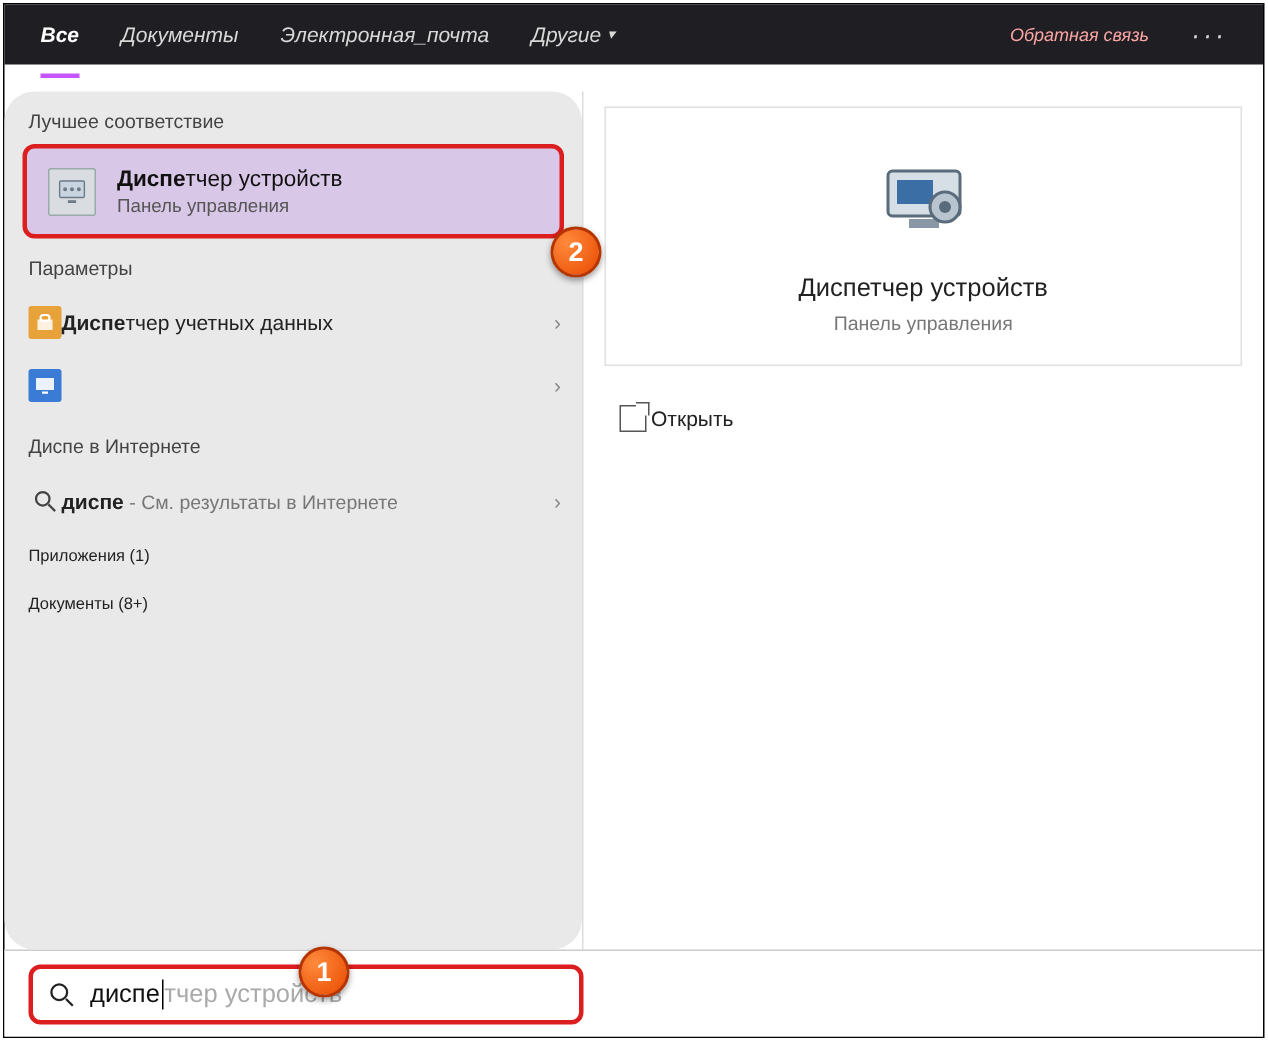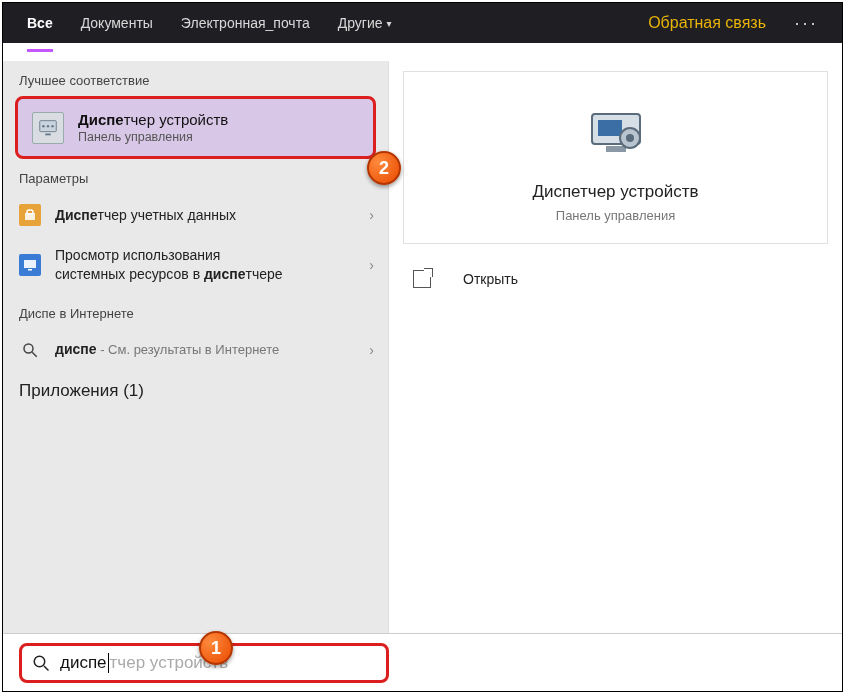--- a/index.html
+++ b/index.html
@@ -1,56 +1,56 @@
 <!DOCTYPE html>
 <html><head>
 <meta charset="utf-8">
 <style>
   * { box-sizing: border-box; margin: 0; padding: 0; font-family: "Segoe UI", Arial, sans-serif; }
   body { width: 845px; height: 694px; background: #fff; overflow: hidden; position: relative; }
   .frame { position:absolute; left:2px; top:2px; width:841px; height:690px; border:1px solid #000; background:#fff; }
 
   
-  .topbar { position:absolute; left:0; top:0; width:100%; height:40px; background:#1f1f23; display:flex; align-items:center; padding:0 10px; }
+  .topbar { position:absolute; left:0; top:0; width:100%; height:40px; background:#1f1f23; display:flex; align-items:center; padding:0 10px;font-style:italic; }
   .tab { color:#d8d8d8; font-size:14px; padding:0 14px; height:58px; display:flex; align-items:center; cursor:pointer; position:relative; }
   .tab.active { color:#fff; font-weight:600; }
   .tab.active::after { content:""; position:absolute; left:14px; right:14px; bottom:0; height:3px; background:#c556ff; }
   .tab .chev { margin-left:4px; font-size:10px; }
   .spacer { flex:1; }
-  .feedback { color:#eab308; font-size:16px; padding:0 14px; cursor:pointer; }
+  .feedback { color:#fca5a5; font-size:12px; padding:0 14px; cursor:pointer; }
   .more-dots { color:#d8d8d8; font-size:18px; padding:0 14px; cursor:pointer; letter-spacing:2px; }
 
   
-  .left-panel { position:absolute; left:0; top:58px; width:385px; bottom:58px; background:#e9e9e9; overflow:hidden; }
+  .left-panel { position:absolute; left:0; top:58px; width:385px; bottom:58px; background:#e9e9e9; overflow:hidden;border-radius:20px; }
   .section-label { font-size:13px; color:#444; padding:12px 16px 8px; }
   .best-match { margin:0 12px; padding:12px 14px; background:#d9c7e8; border:3px solid #dc1e1e; border-radius:8px; display:flex; align-items:center; gap:14px; cursor:pointer; position:relative; }
   .bm-icon { width:32px; height:32px; background:#d9dde2; border:1px solid #9aa; border-radius:2px; display:flex; align-items:center; justify-content:center; }
   .bm-icon svg { width:22px; height:22px; }
   .bm-text .title { font-size:15px; color:#111; }
   .bm-text .title b { font-weight:700; }
   .bm-text .sub { font-size:12.5px; color:#555; margin-top:2px; }
 
-  .row-item { display:flex; align-items:center; padding:10px 16px; gap:14px; cursor:pointer; position:relative; }
+  .row-item { display:flex; align-items:center; padding:10px 16px; cursor:pointer; position:relative; }
   .row-icon { width:22px; height:22px; display:flex; align-items:center; justify-content:center; flex:none; }
   .row-icon.credential { background:#e8a23a; border-radius:2px; }
   .row-icon.monitor { background:#3a7bd5; border-radius:2px; }
   .row-text { font-size:14px; color:#222; line-height:1.35; }
   .row-text b { font-weight:700; }
   .row-text .hint { color:#777; font-size:13px; }
   .chevron { position:absolute; right:14px; top:50%; transform:translateY(-50%); color:#888; font-size:14px; }
 
-  .category-line { font-size:17px; color:#222; padding:10px 16px; }
+  .category-line { font-size:11px; color:#222; padding:10px 16px; }
 
   
   .right-panel { position:absolute; left:385px; right:0; top:58px; bottom:58px; background:#fff; border-left:1px solid #ddd; }
   .detail-card { margin:10px 14px; border:1px solid #e0e0e0; padding:24px 0 20px; text-align:center; }
   .detail-icon { width:72px; height:72px; margin:0 auto 14px; display:flex; align-items:center; justify-content:center; }
   .detail-title { font-size:17px; color:#222; font-weight:400; }
   .detail-sub { font-size:13px; color:#777; margin-top:6px; }
-  .detail-action { margin:12px 14px; padding:14px 10px; display:flex; align-items:center; gap:32px; cursor:pointer; font-size:14px; color:#222; }
+  .detail-action { margin:12px 14px; padding:14px 10px; display:flex; align-items:center; gap:3px; cursor:pointer; font-size:14px; color:#222; }
   .open-icon { width:18px; height:18px; border:1.5px solid #555; position:relative; }
   .open-icon::after { content:""; position:absolute; right:-3px; top:-3px; width:8px; height:8px; border-top:1.5px solid #555; border-right:1.5px solid #555; background:#fff; }
 
   
   .searchbar { position:absolute; left:0; bottom:0; width:100%; height:58px; background:#fff; border-top:1px solid #ccc; display:flex; align-items:center; padding:0 16px; }
   .search-box { flex:none; width:370px; height:40px; border:3px solid #dc1e1e; border-radius:8px; display:flex; align-items:center; padding:0 10px; background:#fff; position:relative; }
   .search-icon-svg { width:18px; height:18px; margin-right:10px; flex:none; }
   .search-typed { font-size:17px; color:#111; position:relative; }
   .caret { display:inline-block; width:1px; height:20px; background:#000; vertical-align:middle; margin:0 1px; }
   .search-ghost { font-size:17px; color:#aaa; }
@@ -116,41 +116,38 @@
       <span class="chevron">›</span>
     </div>
 
     <div class="row-item">
       <div class="row-icon monitor">
         <svg width="14" height="14" viewBox="0 0 14 14">
             <rect x="1" y="2" width="12" height="8" fill="#fff" opacity=".9"></rect>
             <rect x="5" y="11" width="4" height="1.5" fill="#fff"></rect>
           </svg>
       </div>
-      <div class="row-text">
-        <span>Просмотр использования</span><br>
-        <span>системных ресурсов в </span><b>диспе</b><span>тчере</span>
-      </div>
       <span class="chevron">›</span>
     </div>
 
     <div class="section-label">Диспе в Интернете</div>
 
     <div class="row-item">
       <div class="row-icon">
         <svg width="18" height="18" viewBox="0 0 24 24" fill="none" stroke="#444" stroke-width="2">
             <circle cx="10" cy="10" r="6"></circle>
             <line x1="15" y1="15" x2="21" y2="21"></line>
           </svg>
       </div>
       <div class="row-text"><b>диспе</b><span class="hint"> - См. результаты в Интернете</span></div>
       <span class="chevron">›</span>
     </div>
 
     <div class="category-line">Приложения (1)</div>
+    <div class="category-line">Документы (8+)</div>
   </div>
 
   <div class="right-panel">
     <div class="detail-card">
       <div class="detail-icon">
         <svg viewBox="0 0 64 64" width="64" height="64">
           <rect x="8" y="14" width="48" height="30" rx="3" fill="#d6dee6" stroke="#5a6b7b" stroke-width="2"></rect>
           <rect x="14" y="20" width="24" height="16" fill="#3a6ea5"></rect>
           <rect x="22" y="46" width="20" height="6" fill="#8a97a4"></rect>
           <circle cx="46" cy="38" r="10" fill="#b8c4cf" stroke="#5a6b7b" stroke-width="2"></circle>

